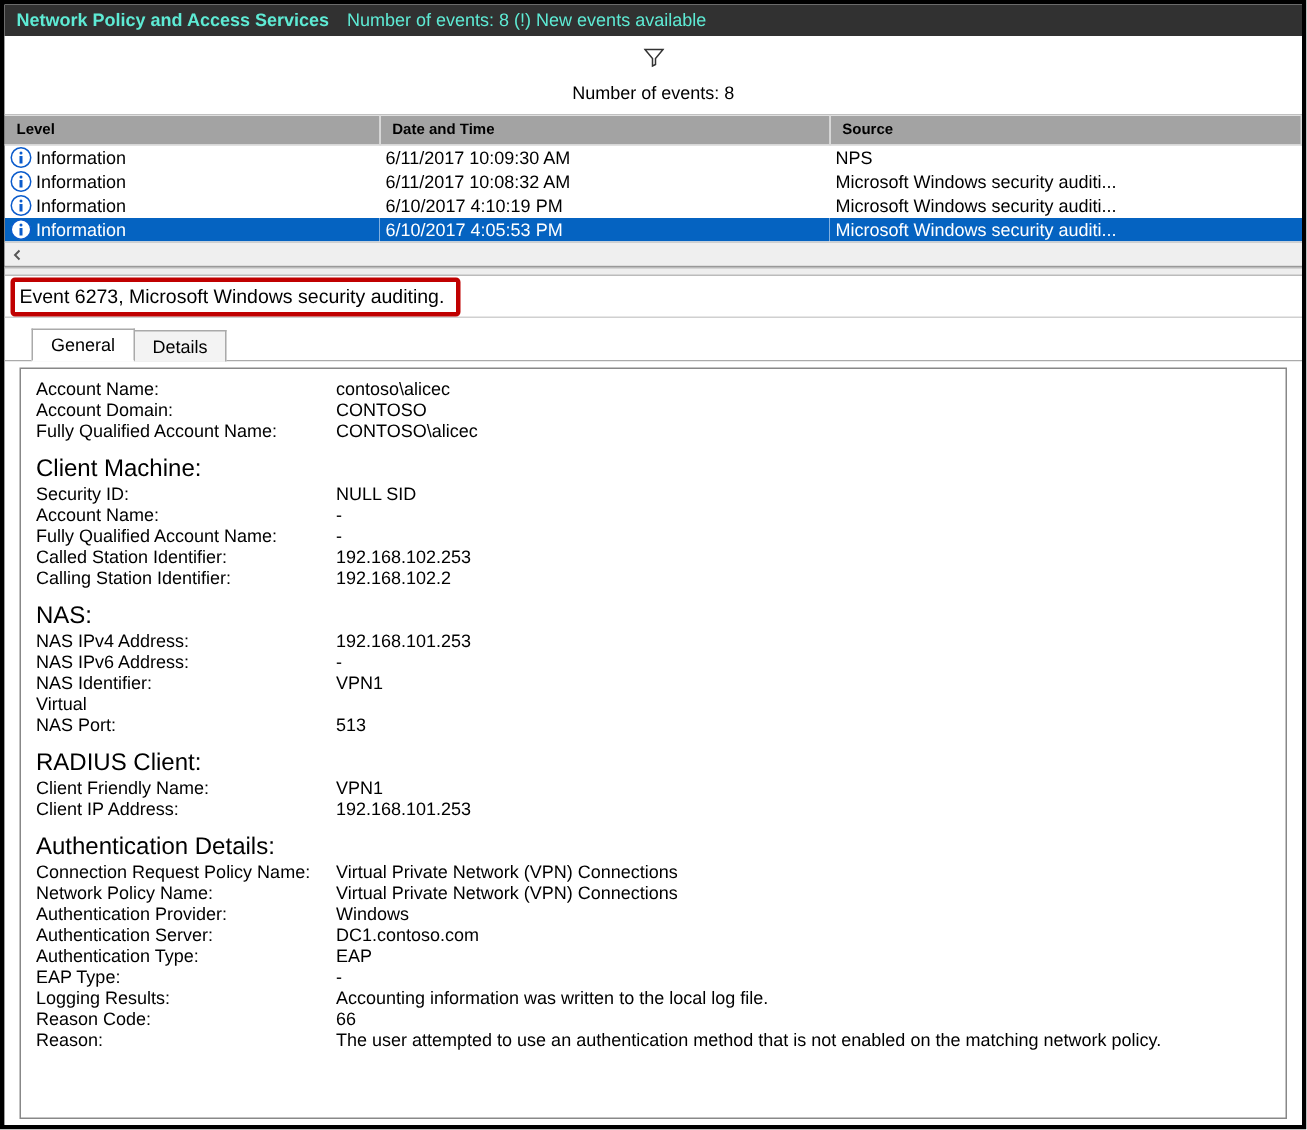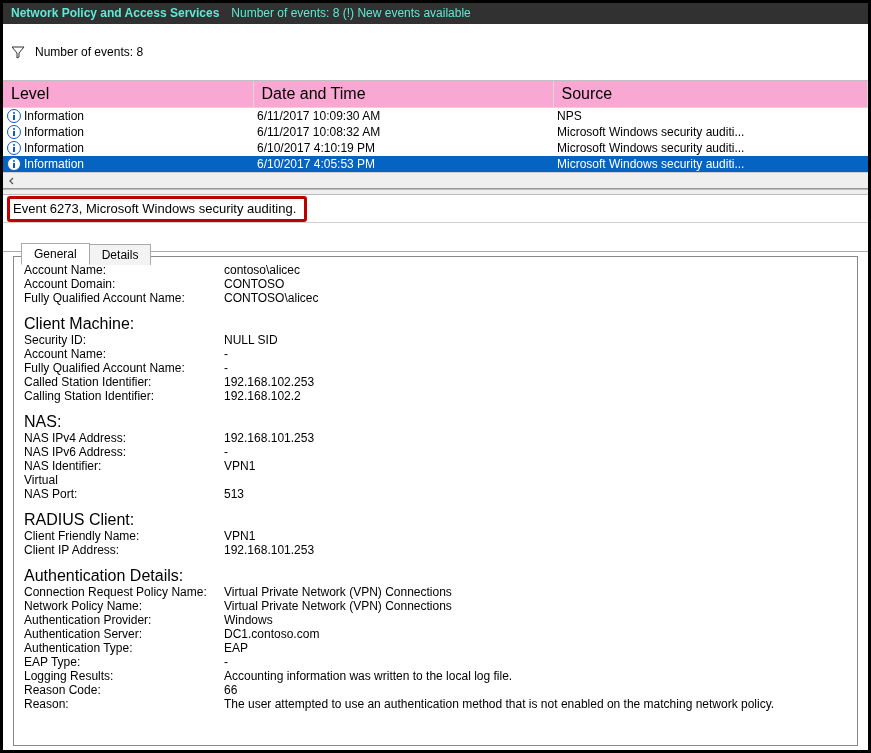--- a/index.html
+++ b/index.html
@@ -22,42 +22,43 @@
     color: #5eead4;
     padding: 3px 8px 4px 8px;
     font-size: 12px;
     display: flex; align-items: center;
   }
   .titlebar .bold { font-weight: 600; }
   .titlebar .sep { margin: 0 6px; }
   .filterbar {
     background: #fff;
     border-bottom: 1px solid #c0c0c0;
-    padding: 21px 8px;
+    padding: 7px 8px;
     display: flex; align-items: center;
     gap: 10px;
+    flex-direction: column;
   }
   .funnel {
     width: 14px; height: 14px;
     display: inline-block;
   }
   .table-wrap { border-bottom: 1px solid #999; }
   table.events {
     width: 100%;
     border-collapse: collapse;
     table-layout: fixed;
   }
   table.events th {
     text-align: left;
-    font-weight: 400;
+    font-weight: 700;
     padding: 4px 8px;
-    background: #f9a8d4;
+    background: #a3a3a3;
     border-right: 1px solid #d8d8d8;
     border-bottom: 1px solid #d8d8d8;
-    font-size: 16px;
+    font-size: 10px;
     white-space: nowrap;
     overflow: hidden; text-overflow: ellipsis;
   }
   table.events td {
     padding: 1px 8px 1px 4px;
     white-space: nowrap;
     overflow: hidden; text-overflow: ellipsis;
     font-size: 12px;
   }
   tr.row td { background: #fff; }
@@ -126,21 +127,21 @@
     gap: 0;
     background: #fff;
   }
   .tab {
     padding: 3px 12px;
     border: 1px solid #aaa;
     border-bottom: none;
     background: #f3f3f3;
     margin-right: -1px;
     position: relative;
-    top: 14px;
+    top: 1px;
     cursor: pointer;
   }
   .tab.active {
     background: #fff;
     border-bottom: 1px solid #fff;
     z-index: 1;
   }
   .detail-pane {
     flex: 1 1 auto;
     overflow: hidden;

